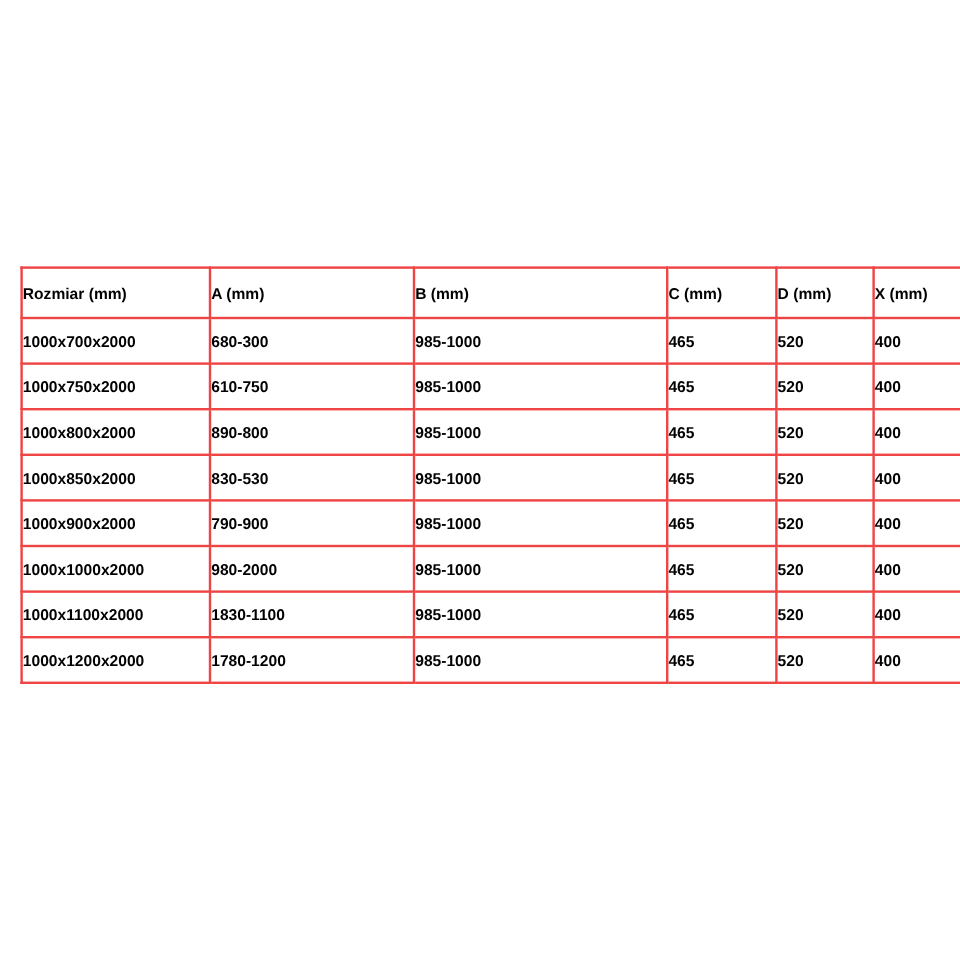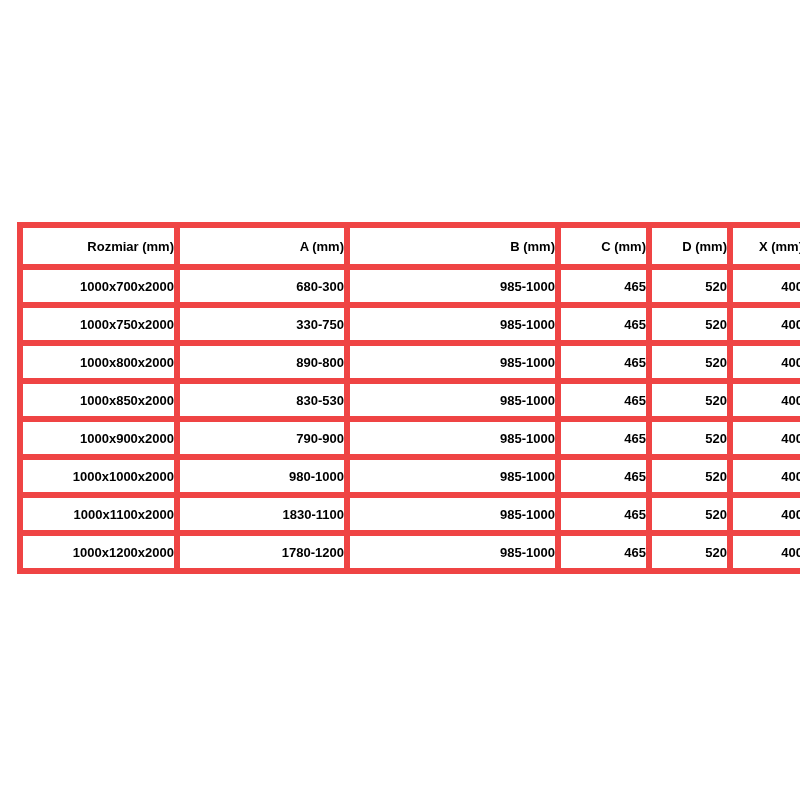--- a/index.html
+++ b/index.html
@@ -20,22 +20,22 @@
     top: 222px;
     width: 766px;
   }
   table.dim-table {
     border-collapse: collapse;
     width: 766px;
     table-layout: fixed;
   }
   table.dim-table td,
   table.dim-table th {
-    border: 6px solid #ef4444;
-    text-align: right;
+    border: 2px solid #ef4444;
+    text-align: left;
     vertical-align: middle;
     font-size: 13px;
     font-weight: bold;
     padding: 0;
     height: 38px;
     box-sizing: border-box;
     white-space: nowrap;
   }
   table.dim-table tr.header-row th {
     height: 42px;
@@ -75,21 +75,21 @@
       <tr>
         <td>1000x700x2000</td>
         <td>680-300</td>
         <td>985-1000</td>
         <td>465</td>
         <td>520</td>
         <td>400</td>
       </tr>
       <tr>
         <td>1000x750x2000</td>
-        <td>330-750</td>
+        <td>610-750</td>
         <td>985-1000</td>
         <td>465</td>
         <td>520</td>
         <td>400</td>
       </tr>
       <tr>
         <td>1000x800x2000</td>
         <td>890-800</td>
         <td>985-1000</td>
         <td>465</td>
@@ -107,21 +107,21 @@
       <tr>
         <td>1000x900x2000</td>
         <td>790-900</td>
         <td>985-1000</td>
         <td>465</td>
         <td>520</td>
         <td>400</td>
       </tr>
       <tr>
         <td>1000x1000x2000</td>
-        <td>980-1000</td>
+        <td>980-2000</td>
         <td>985-1000</td>
         <td>465</td>
         <td>520</td>
         <td>400</td>
       </tr>
       <tr>
         <td>1000x1100x2000</td>
         <td>1830-1100</td>
         <td>985-1000</td>
         <td>465</td>

